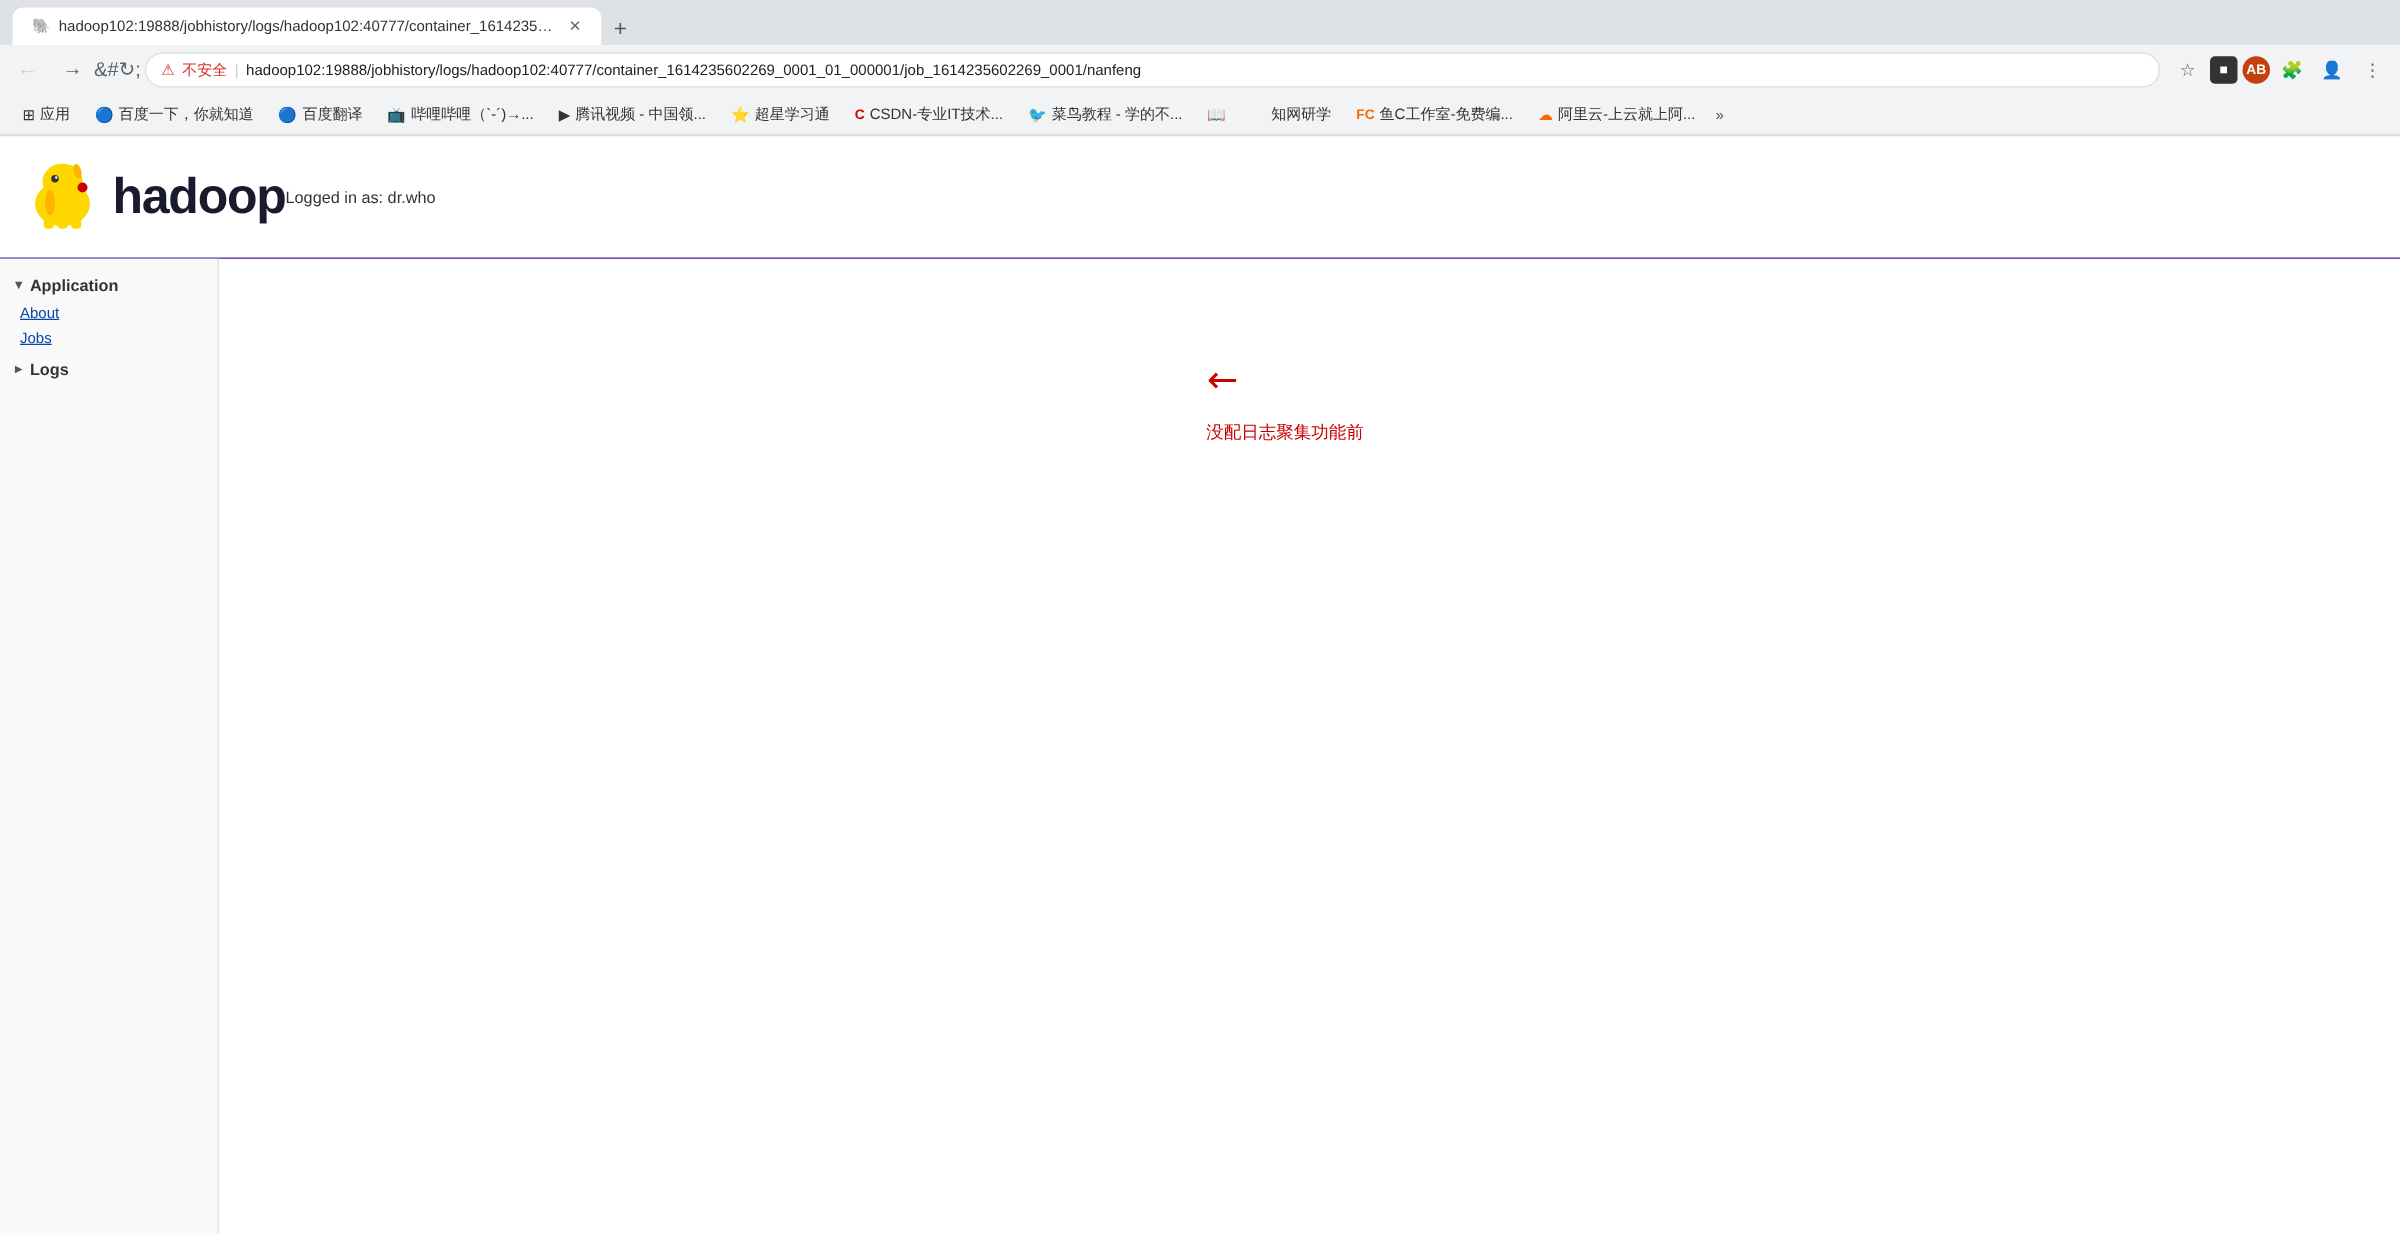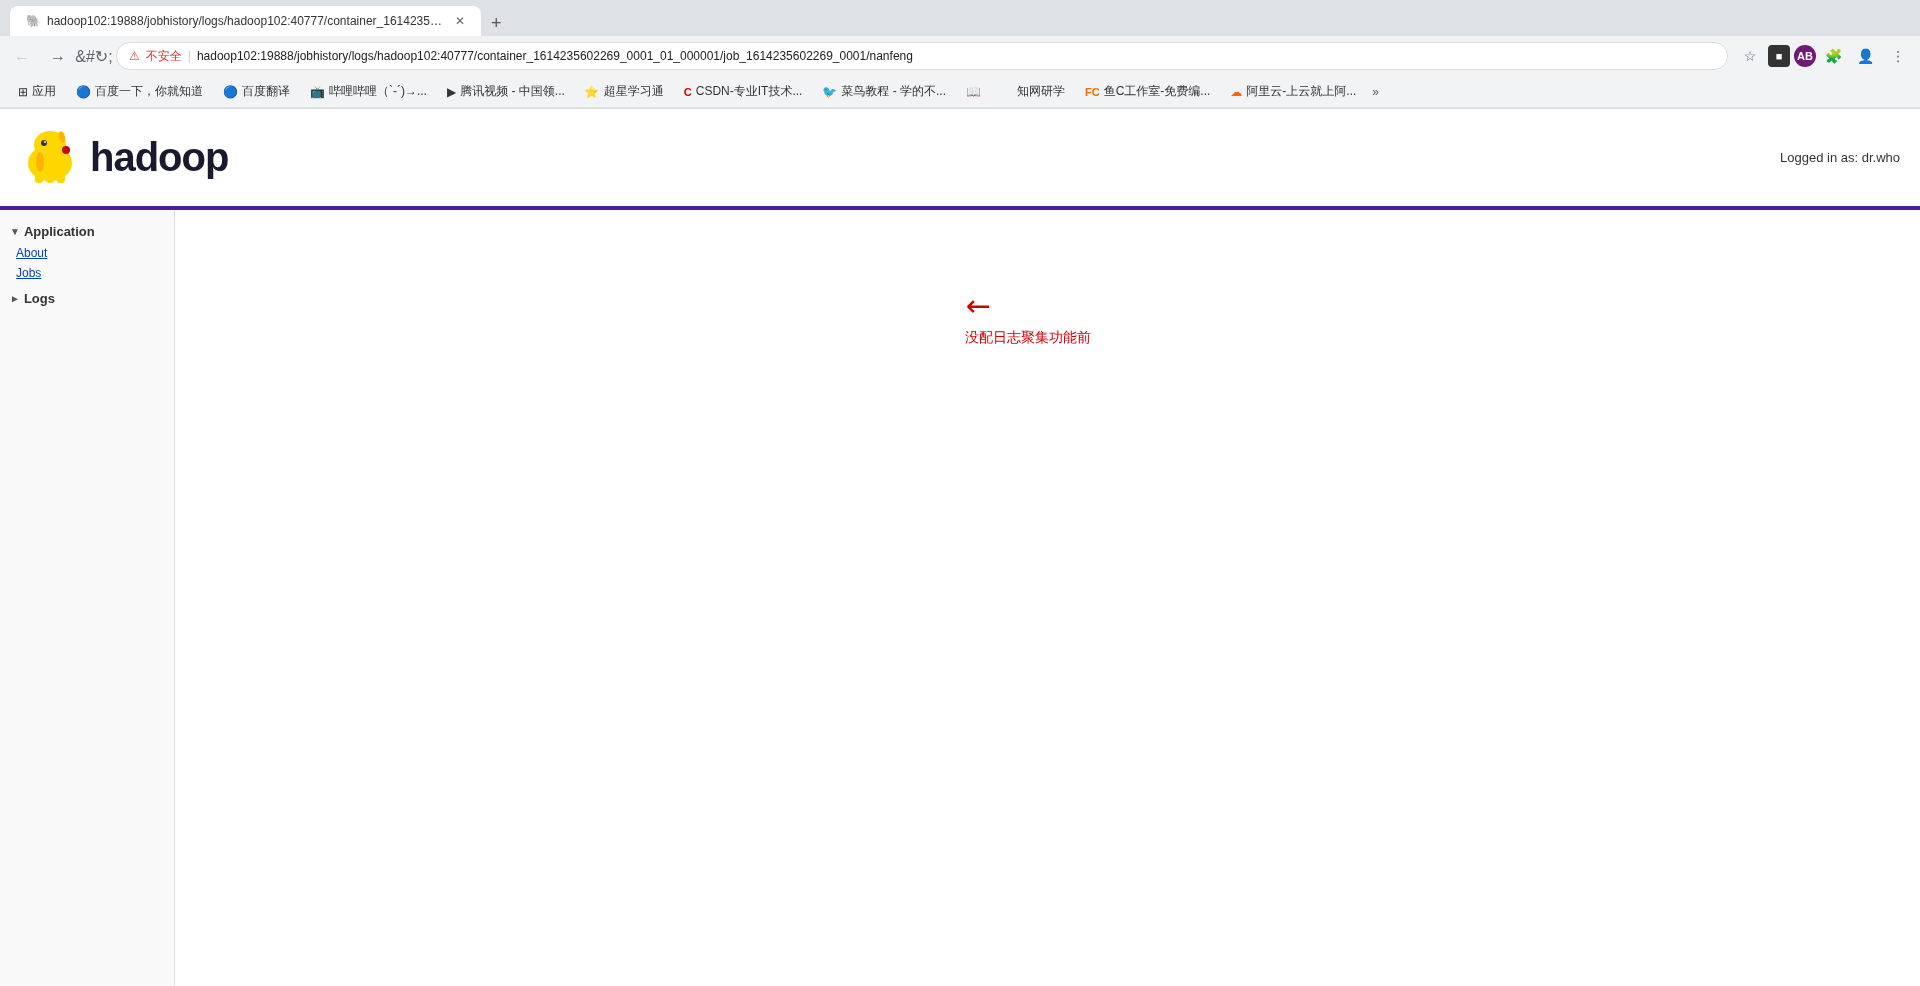--- a/index.html
+++ b/index.html
@@ -18,21 +18,21 @@
     .toolbar-actions { display: flex; align-items: center; gap: 4px; }
     .toolbar-icon-btn { width: 28px; height: 28px; border-radius: 50%; border: none; background: transparent; cursor: pointer; display: flex; align-items: center; justify-content: center; font-size: 14px; color: #5f6368; }
 
     
     .bookmarks-bar { height: 32px; background: #f1f3f4; border-bottom: 1px solid #e0e0e0; display: flex; align-items: center; padding: 0 10px; gap: 4px; }
     .bookmark-item { display: flex; align-items: center; gap: 4px; padding: 4px 8px; border-radius: 4px; cursor: pointer; font-size: 12px; color: #333; white-space: nowrap; }
     .bm-icon { font-size: 12px; }
 
     
     .page { display: flex; flex-direction: column; }
-    .page-header { padding: 16px 20px; border-bottom: 4px solid #4c1d95; display: flex; justify-content: space-between; align-items: center; }
+    .page-header { padding: 16px 20px; border-bottom: 1px solid #4c1d95; display: flex; align-items: center; }
     .hadoop-logo { display: flex; align-items: center; }
     .logo-text { font-size: 36px; font-weight: bold; color: #1a1a2e; font-family: 'Arial Black', Arial, sans-serif; }
     .logged-in { font-size: 13px; color: #333; }
 
     .page-body { display: flex; }
 
     
     .sidebar { width: 175px; border-right: 1px solid #ddd; padding: 10px 0; min-height: 800px; background: #f9f9f9; }
     .sidebar-section { margin-bottom: 4px; }
     .sidebar-section-header { display: flex; align-items: center; gap: 4px; padding: 4px 10px; cursor: pointer; font-size: 13px; font-weight: bold; color: #333; }
@@ -67,21 +67,21 @@
     <button class="nav-btn">&amp;#↻;</button>
     <div class="address-bar">
       <span class="lock-icon">⚠</span>
       <span style="color:#d93025;font-size:12px;">不安全</span>
       <span style="color:#ccc;">|</span>
       <span class="address-text">hadoop102:19888/jobhistory/logs/hadoop102:40777/container_1614235602269_0001_01_000001/job_1614235602269_0001/nanfeng</span>
     </div>
     <div class="toolbar-actions">
       <button class="toolbar-icon-btn">☆</button>
       <button class="toolbar-icon-btn" style="background:#333;color:#fff;border-radius:4px;width:22px;height:22px;font-size:11px;font-weight:bold;">■</button>
-      <button class="toolbar-icon-btn" style="background:#701a75;color:#fff;border-radius:50%;width:22px;height:22px;font-size:11px;font-weight:bold;">AB</button>
+      <button class="toolbar-icon-btn" style="background:#c2410c;color:#fff;border-radius:50%;width:22px;height:22px;font-size:11px;font-weight:bold;">AB</button>
       <button class="toolbar-icon-btn">🧩</button>
       <button class="toolbar-icon-btn">👤</button>
       <button class="toolbar-icon-btn">⋮</button>
     </div>
   </div>
 
   <div class="bookmarks-bar">
     <div class="bookmark-item">
       <span class="bm-icon">⊞</span>
       <span style="font-size:12px;">应用</span>
@@ -172,17 +172,17 @@
           <span class="sidebar-arrow">►</span>
           <span>Logs</span>
         </div>
       </div>
     </div>
 
     <div class="main-content">
 
       <div class="annotation">
         <div style="color:#cc0000;font-size:30px;transform:rotate(225deg) scaleX(-1);display:inline-block;">↖</div>
-        <div style="color:#cc0000;font-size:14px;margin-top:4px;">没配日志聚集功能前</div>
+        <div style="color:#cc0000;font-size:14px;margin-top:14px;">没配日志聚集功能前</div>
       </div>
     </div>
   </div>
 </div>
 
 </body></html>

